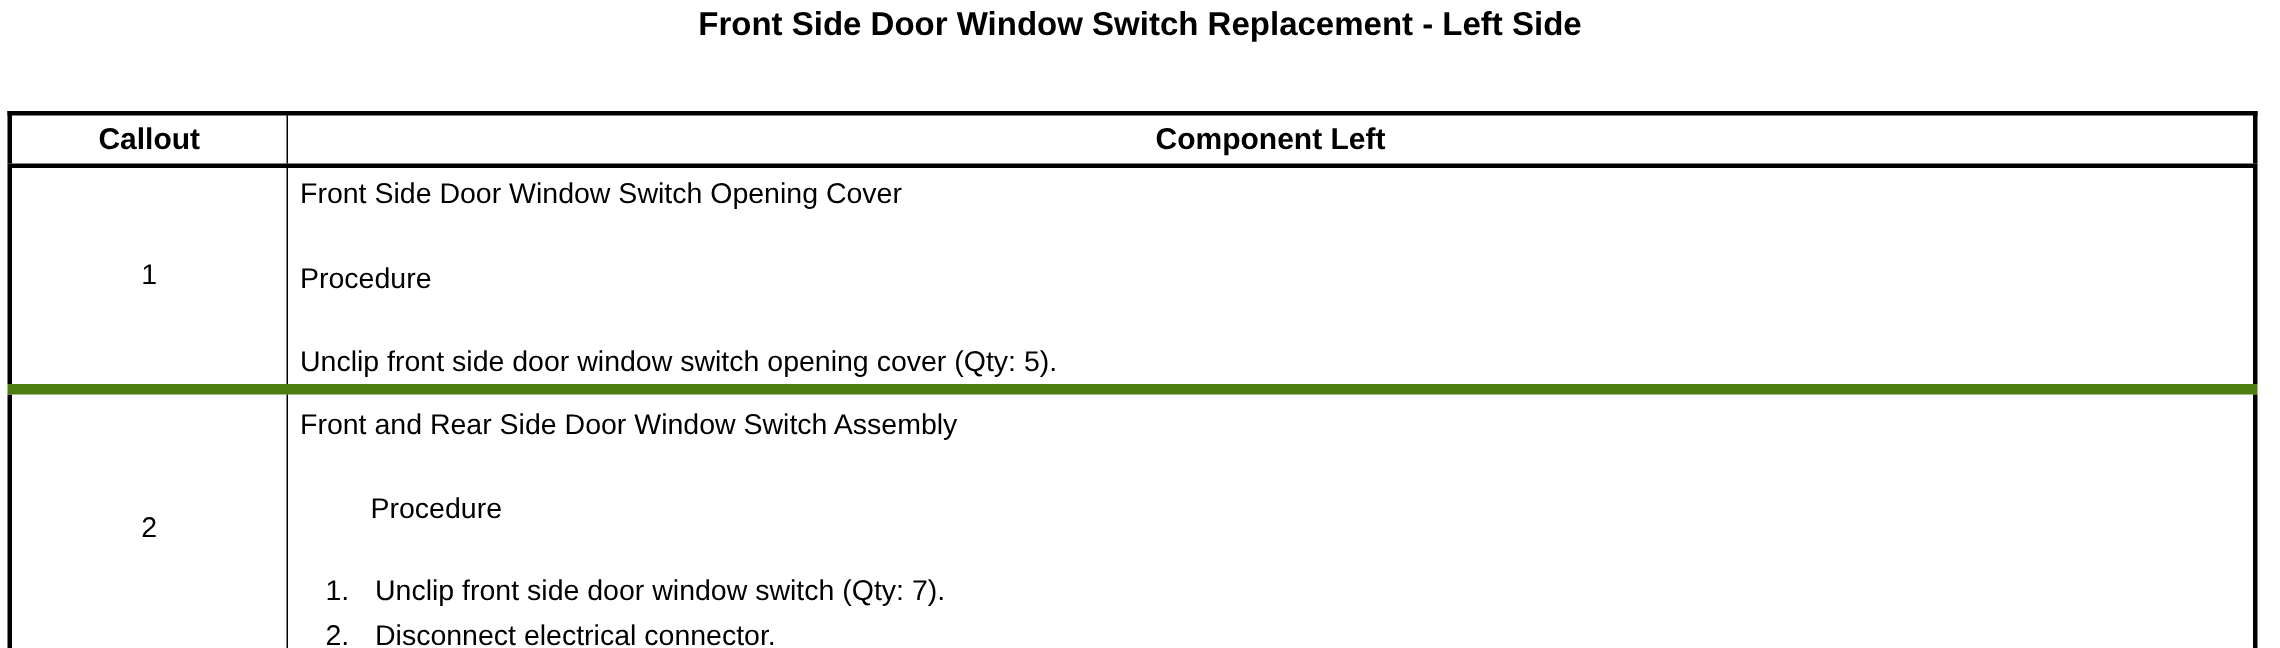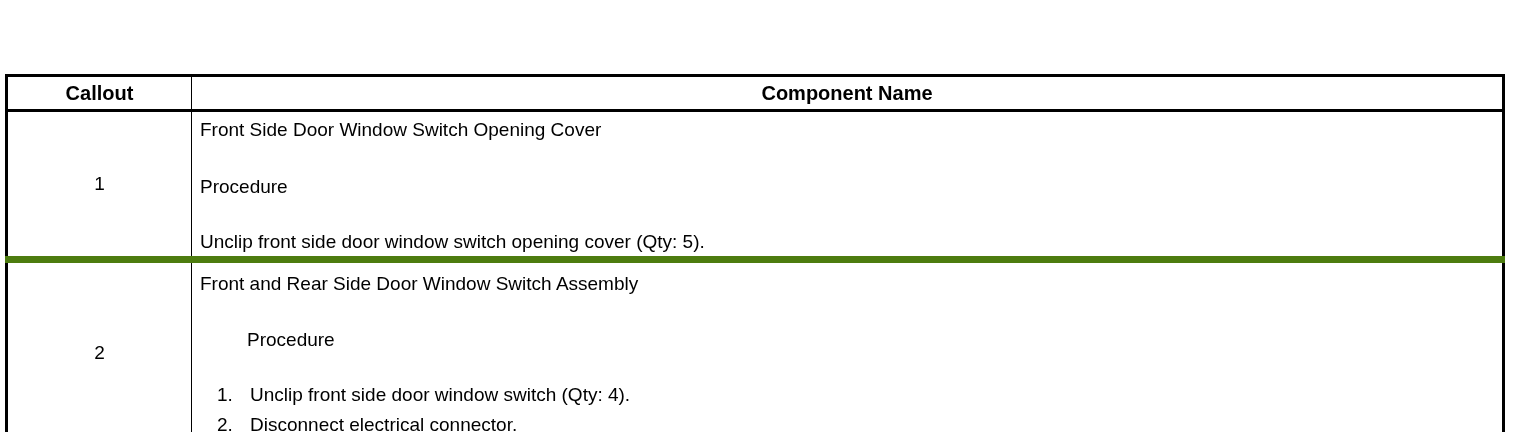--- a/index.html
+++ b/index.html
@@ -89,50 +89,51 @@
   .step-num {
     flex: 0 0 33px;
   }
   .step-text { flex: 1; }
 </style>
 </head>
 <body>
 
 <div class="page">
 
+  <div class="doc-title">Front Side Door Window Switch Replacement - Left Side</div>
 
   <table class="doc-table">
     <colgroup>
       <col style="width:185px">
       <col>
     </colgroup>
     <thead>
       <tr>
         <th class="hdr hdr-callout">Callout</th>
-        <th class="hdr">Component Name</th>
+        <th class="hdr">Component Left</th>
       </tr>
     </thead>
     <tbody>
       <tr class="data-row-1">
         <td class="cell-callout">1</td>
         <td class="cell-component">
           <p class="comp-name">Front Side Door Window Switch Opening Cover</p>
           <p class="procedure-label">Procedure</p>
           <p class="step-plain">Unclip front side door window switch opening cover (Qty: 5).</p>
         </td>
       </tr>
       <tr class="data-row-2">
         <td class="cell-callout">2</td>
         <td class="cell-component">
           <p class="comp-name">Front and Rear Side Door Window Switch Assembly</p>
           <p class="procedure-label">Procedure</p>
           <div class="steps-list">
             <div class="step-item">
               <span class="step-num">1.</span>
-              <span class="step-text">Unclip front side door window switch (Qty: 4).</span>
+              <span class="step-text">Unclip front side door window switch (Qty: 7).</span>
             </div>
             <div class="step-item">
               <span class="step-num">2.</span>
               <span class="step-text">Disconnect electrical connector.</span>
             </div>
           </div>
         </td>
       </tr>
     </tbody>
   </table>

